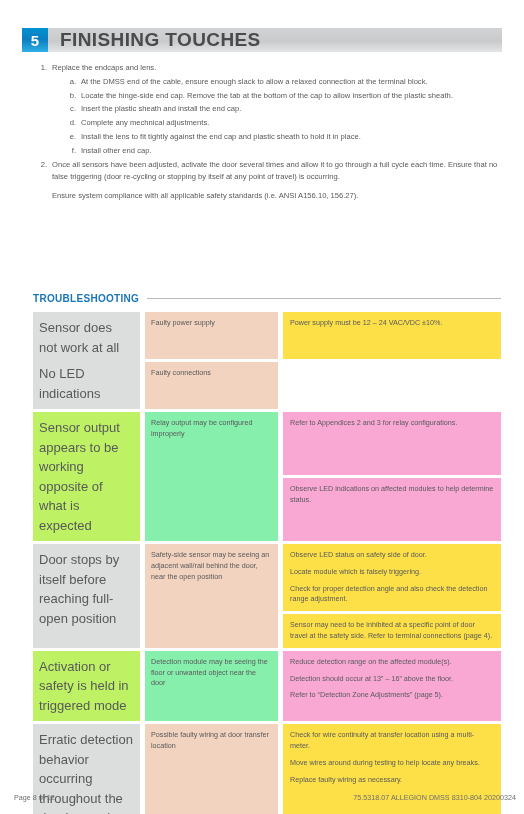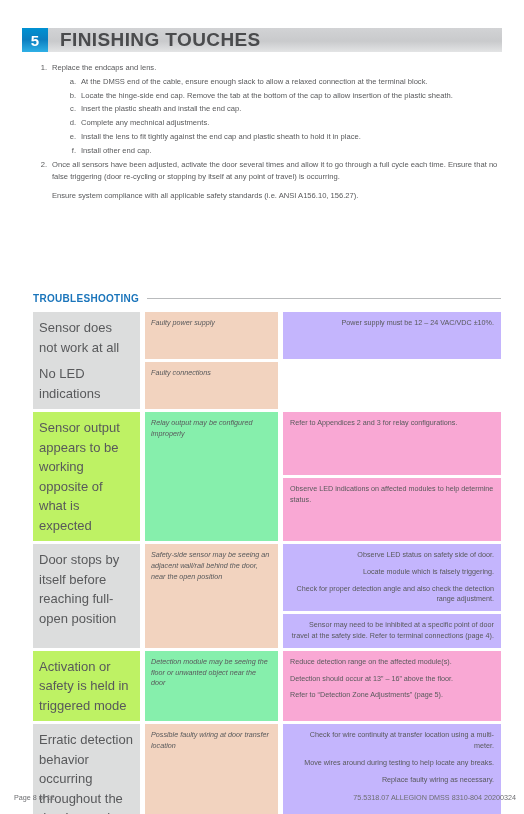--- a/index.html
+++ b/index.html
@@ -136,21 +136,20 @@
     align-items: stretch;
     flex: 1;
   }
   .col-cause {
     flex: 0 0 133px;
     margin-right: 5px;
     padding: 6px 7px 6px 6px;
     box-sizing: border-box;
     font-size: 7.2px;
     line-height: 1.5;
-    font-style: italic;
   }
   .col-solution {
     flex: 1;
     padding: 6px 7px 6px 7px;
     box-sizing: border-box;
     font-size: 7.2px;
     line-height: 1.5;
   }
   .col-solution p { margin: 0 0 6px 0; }
   .col-solution p:last-child { margin-bottom: 0; }
@@ -161,21 +160,21 @@
     flex-direction: column;
   }
   .sol-block { margin-bottom: 3px; }
   .sol-block:last-child { margin-bottom: 0; }
 
   
   .sym-light { background: #dcdddd; }
   .sym-dark  { background: #bef264; }
   .cause-light { background: #f2d3bf; }
   .cause-dark  { background: #86efac; }
-  .sol-light { background: #c4b5fd; text-align: right; }
+  .sol-light { background: #fde047; }
   .sol-dark  { background: #f9a8d4; }
 
   
   .footer {
     position: absolute;
     left: 0;
     top: 793px;
     width: 524px;
     height: 14px;
     font-size: 7.2px;

